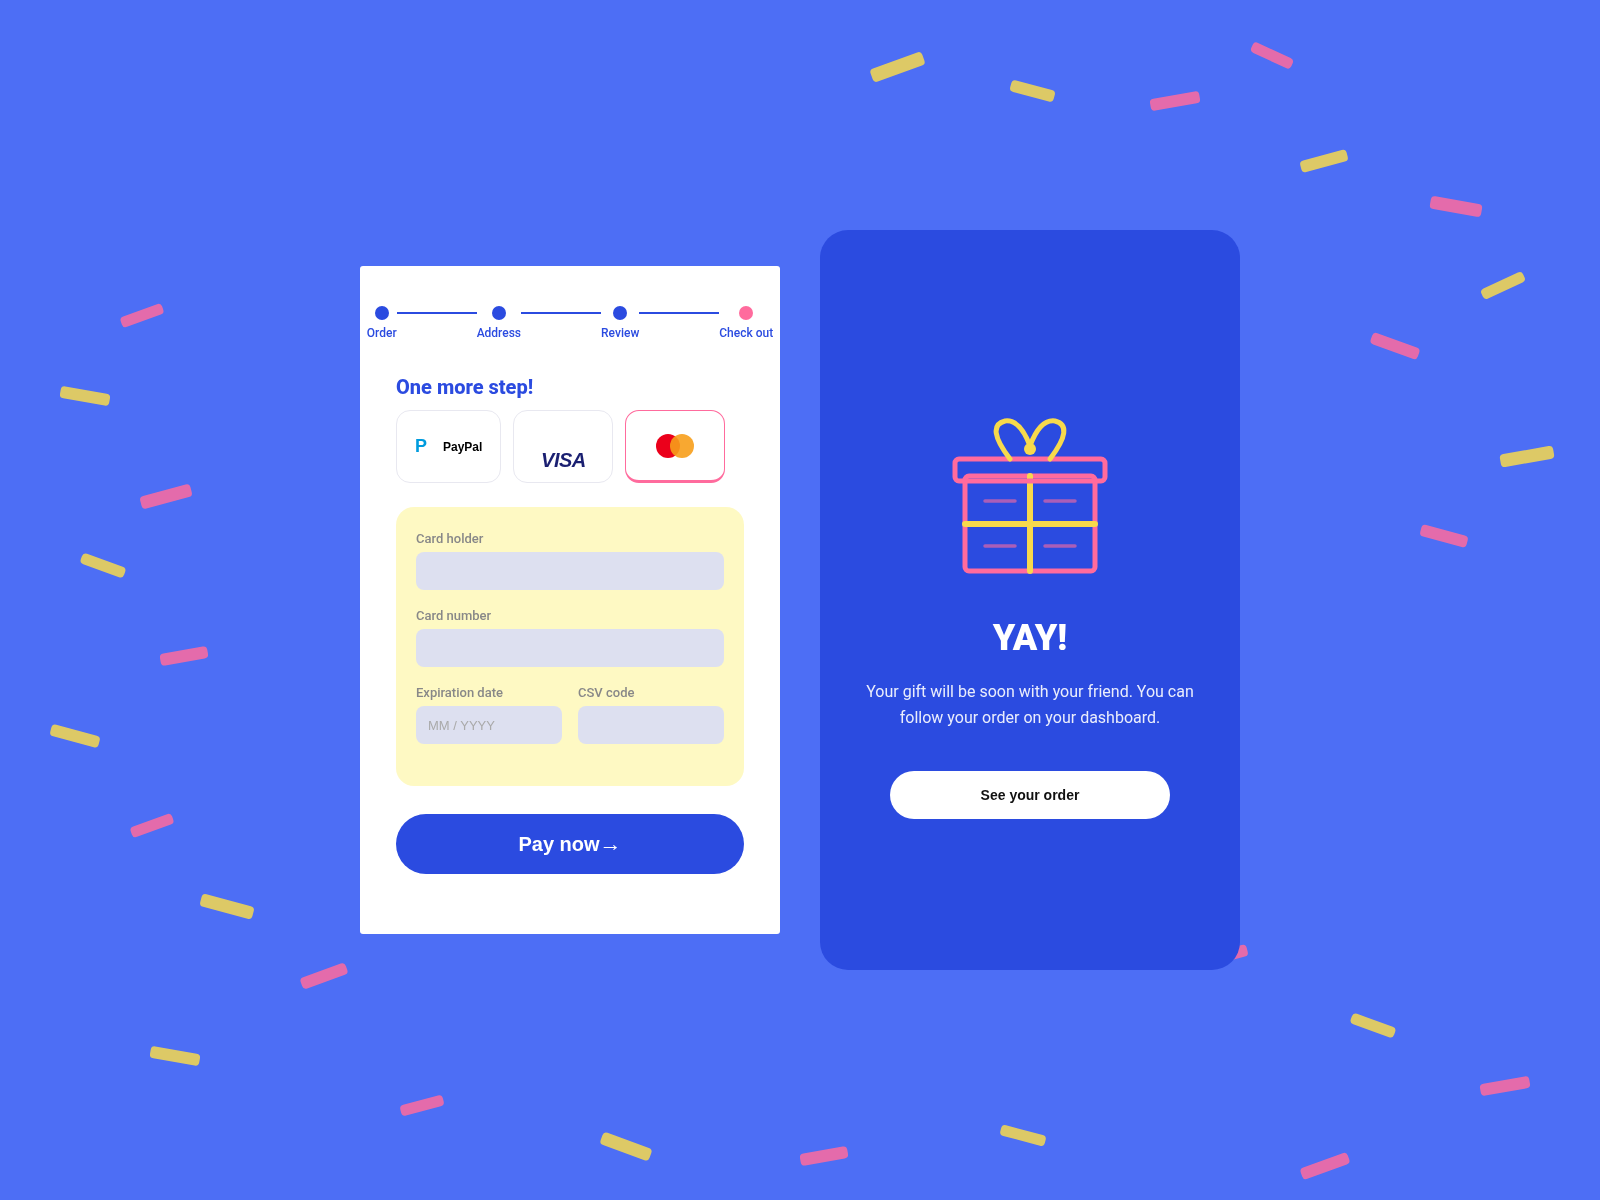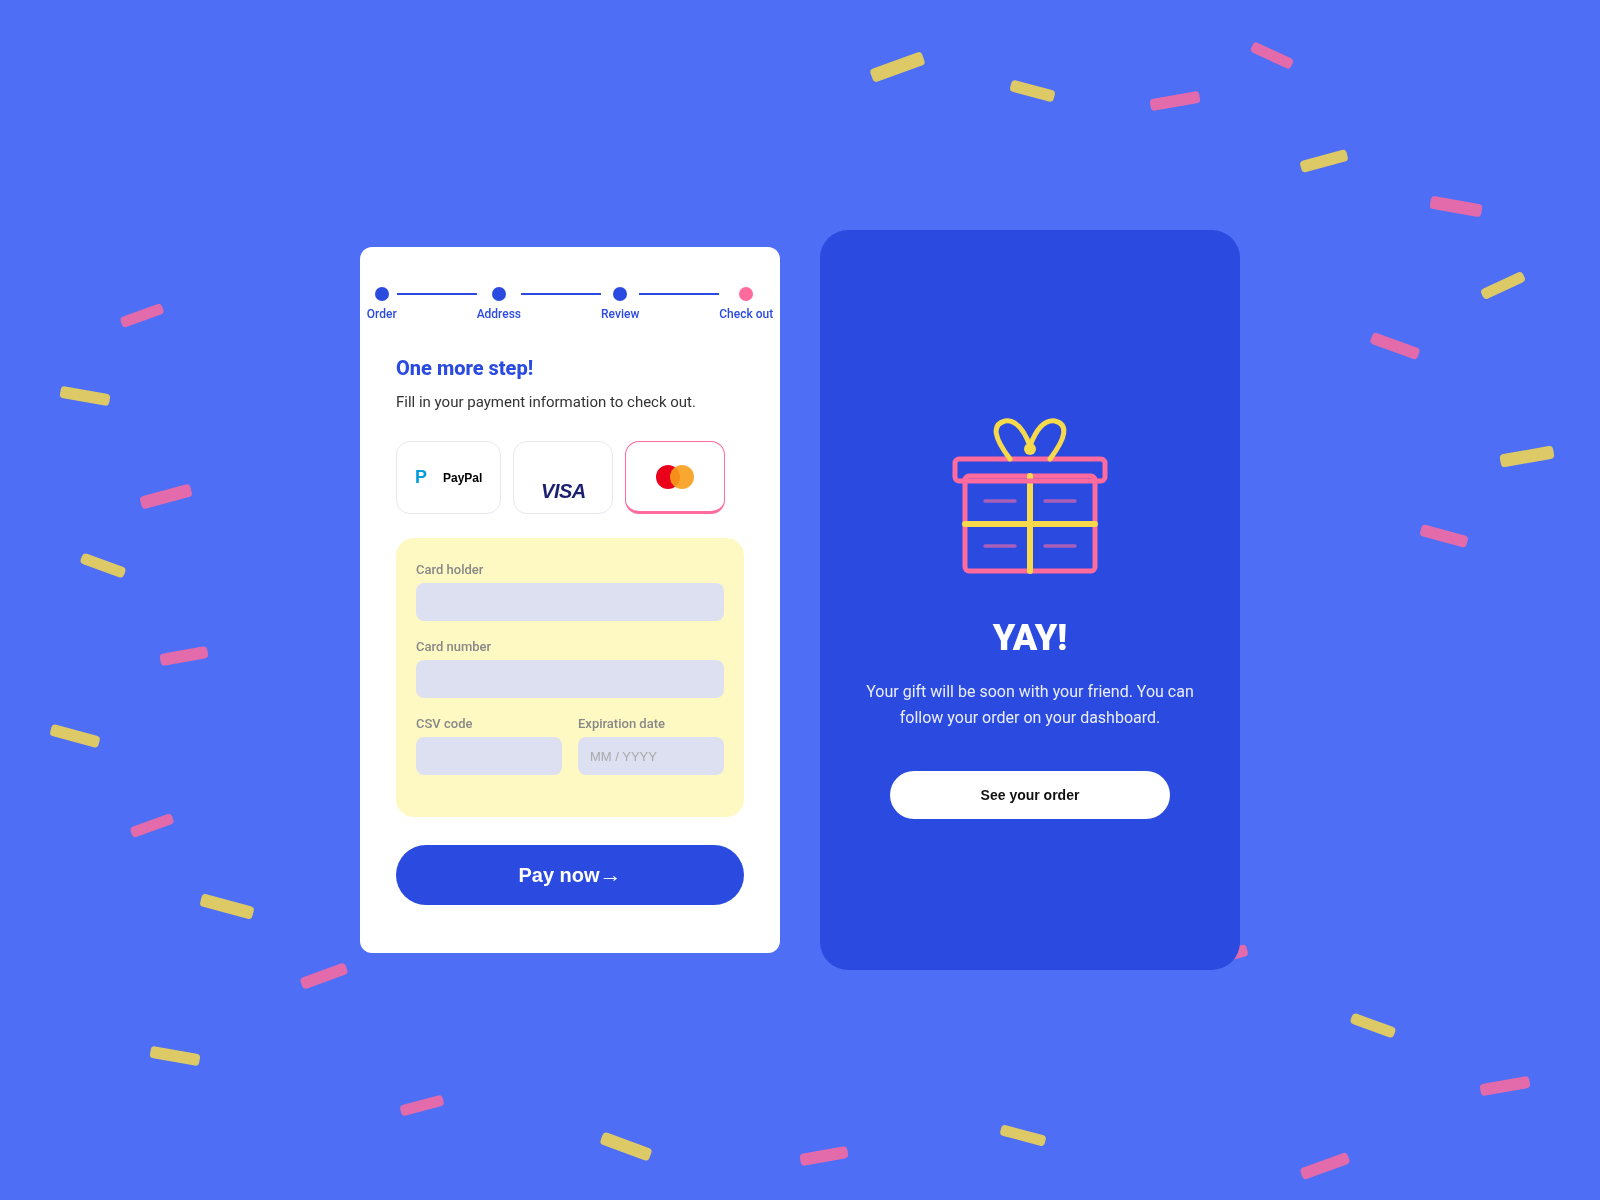--- a/index.html
+++ b/index.html
@@ -20,23 +20,23 @@
     
     .confetti {
       position: absolute;
       border-radius: 4px;
       opacity: 0.85;
     }
 
     
     .left-card {
       background: #ffffff;
-      border-radius: 12px;
+      border-radius: 3px;
       width: 420px;
-      padding: 40px 36px 48px;
+      padding: 40px 36px 60px;
       position: relative;
       z-index: 1;
     }
 
     
     .stepper {
       display: flex;
       align-items: flex-start;
       justify-content: center;
       margin-bottom: 36px;
@@ -331,22 +331,20 @@
       </div>
       <div class="step-line"></div>
       <div class="step-item">
         <div class="step-dot inactive"></div>
         <span class="step-label">Check out</span>
       </div>
     </div>
   </div>
 
   <h1 class="heading">One more step!</h1>
-  <p class="subheading">Fill in your payment information
-to check out.</p>
 
   <div class="payment-methods">
     <button class="payment-btn">
       <div class="paypal-logo">
         <span class="pp-icon" style="color:#009cde; font-weight:900; font-size:18px;">P</span>
         <span style="color:#000000; font-size:12px; font-weight:800;margin-left:12px;">PayPal</span>
       </div>
     </button>
     <button class="payment-btn">
       <span class="visa-text">VISA</span>
@@ -363,26 +361,26 @@
     <div class="form-group">
       <label class="form-label">Card holder</label>
       <input class="form-input" type="text" style="">
     </div>
     <div class="form-group">
       <label class="form-label">Card number</label>
       <input class="form-input" type="text" style="">
     </div>
     <div class="form-row">
       <div class="form-group">
+        <label class="form-label">Expiration date</label>
+        <input class="form-input" type="text" placeholder="MM / YYYY" style="">
+      </div>
+      <div class="form-group">
         <label class="form-label">CSV code</label>
         <input class="form-input" type="text" style="">
-      </div>
-      <div class="form-group">
-        <label class="form-label">Expiration date</label>
-        <input class="form-input" type="text" placeholder="MM / YYYY" style="">
       </div>
     </div>
   </div>
 
   <button class="pay-button">
     <span>Pay now</span>
     <span class="pay-arrow">→</span>
   </button>
 
 </div>

